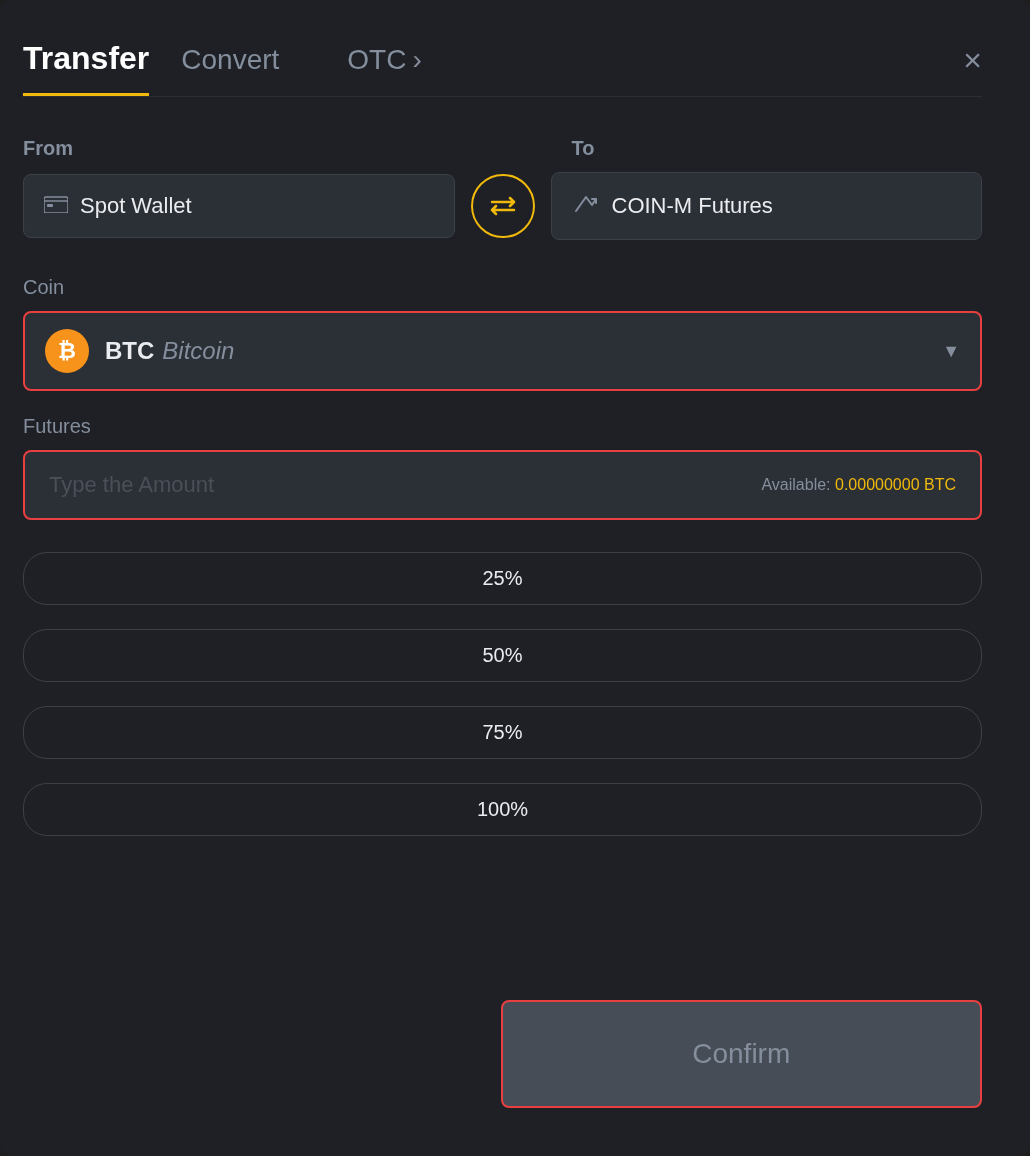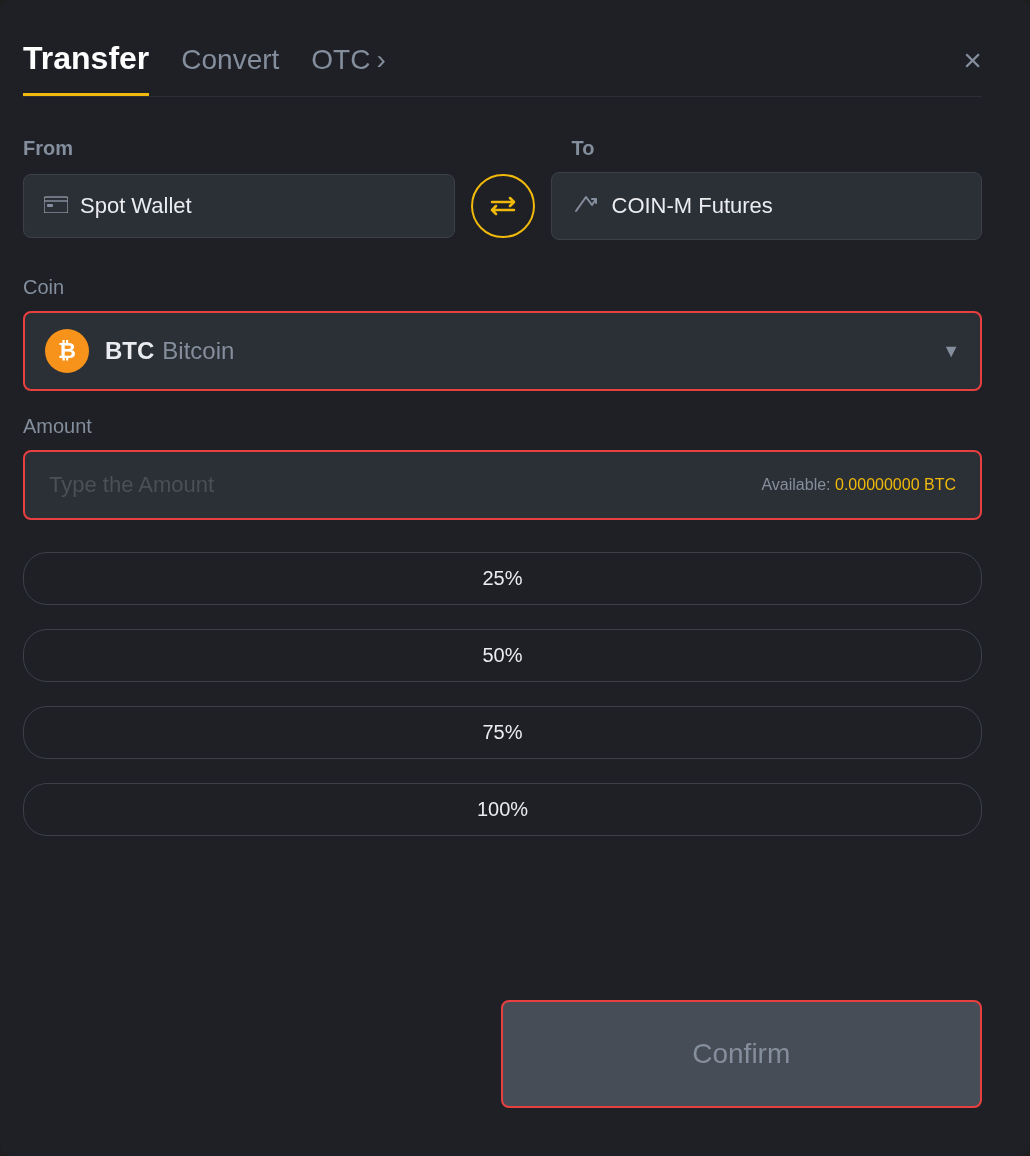--- a/index.html
+++ b/index.html
@@ -44,20 +44,21 @@
     }
     .tab-otc {
       font-size: 28px;
       font-weight: 400;
       color: #848e9c;
       cursor: pointer;
       padding-bottom: 16px;
       display: flex;
       align-items: flex-start;
       gap: 6px;
+      margin-left: 36px;
     }
     .close-btn {
       margin-left: auto;
       background: none;
       border: none;
       color: #848e9c;
       font-size: 32px;
       cursor: pointer;
       line-height: 1;
       padding-bottom: 16px;
@@ -162,20 +163,21 @@
     .coin-name {
       color: #eaecef;
       font-size: 24px;
       font-weight: 700;
     }
     .coin-full-name {
       color: #848e9c;
       font-size: 24px;
       font-weight: 400;
       margin-left: 8px;
+      font-style: italic;
     }
     .chevron-down {
       margin-left: auto;
       color: #848e9c;
       font-size: 18px;
     }
     .amount-section {
       margin-bottom: 32px;
     }
     .amount-input-box {
@@ -302,21 +304,21 @@
       <div class="btc-icon">
         <span>₿</span>
       </div>
       <span class="coin-name">BTC</span>
       <span class="coin-full-name">Bitcoin</span>
       <span class="chevron-down">▼</span>
     </div>
   </div>
 
   <div class="amount-section">
-    <div class="section-label">Amount</div>
+    <div class="section-label">Futures</div>
     <div class="amount-input-box">
       <span class="amount-placeholder">Type the Amount</span>
       <span class="available-text">
         <span>Available:</span>
         <span class="available-value"> <span>0.00000000 BTC</span></span>
       </span>
     </div>
   </div>
 
   <div class="percentage-buttons">

